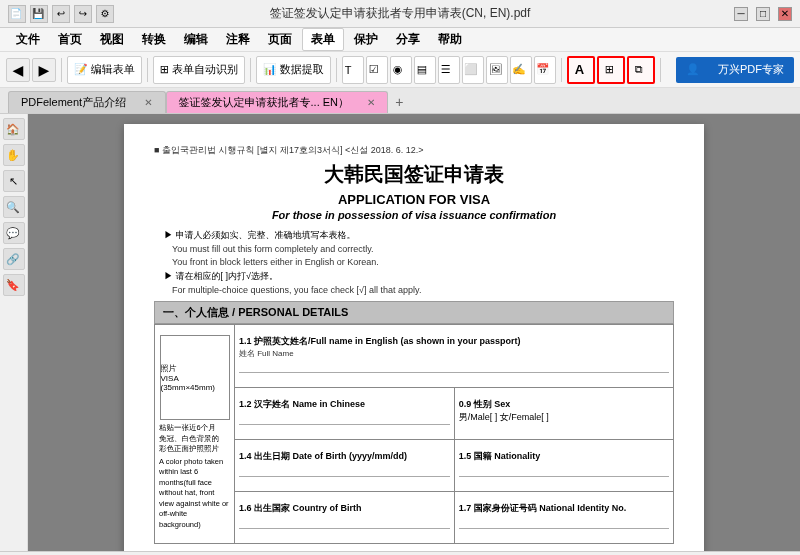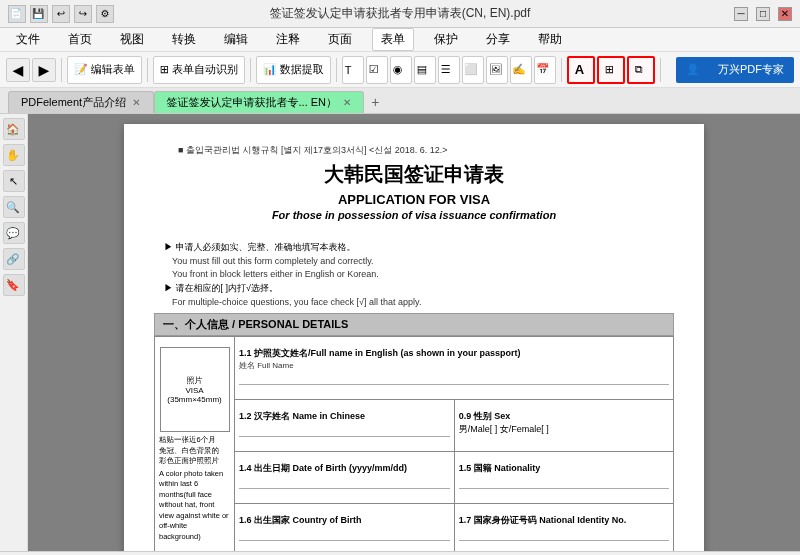--- a/index.html
+++ b/index.html
@@ -8,67 +8,67 @@
     
     .title-bar { background: #f0f0f0; height: 28px; display: flex; align-items: center; justify-content: space-between; padding: 0 8px; border-bottom: 1px solid #ccc; }
     .title-bar-left { display: flex; align-items: center; gap: 4px; }
     .title-bar-center { font-size: 12px; color: #333; position: absolute; left: 50%; transform: translateX(-50%); }
     .title-bar-right { display: flex; align-items: center; gap: 8px; }
     .win-btn { width: 14px; height: 14px; border: 1px solid #999; background: #ddd; cursor: pointer; display: flex; align-items: center; justify-content: center; font-size: 10px; }
     .win-btn.close { background: #e07070; }
     .toolbar-icon { width: 18px; height: 18px; background: #ddd; border: 1px solid #bbb; display: flex; align-items: center; justify-content: center; font-size: 10px; cursor: pointer; }
 
     
-    .menu-bar { background: #f5f5f5; height: 24px; display: flex; align-items: center; padding: 0 8px; border-bottom: 1px solid #ddd; gap: 12px; }
+    .menu-bar { background: #f5f5f5; height: 24px; display: flex; align-items: center; padding: 0 8px; border-bottom: 1px solid #ddd; gap: 2px; font-weight: bold; }
     .menu-item { padding: 2px 8px; font-size: 12px; cursor: pointer; border-radius: 2px; }
     .menu-item.active { background: #fff; border: 1px solid #ccc; }
 
     
     .toolbar { background: #f5f5f5; height: 36px; display: flex; align-items: center; padding: 0 6px; border-bottom: 1px solid #ddd; gap: 2px; }
     .tb-btn { height: 28px; padding: 0 6px; background: #fff; border: 1px solid #ccc; border-radius: 2px; cursor: pointer; display: flex; align-items: center; gap: 3px; font-size: 11px; white-space: nowrap; }
     .tb-btn.highlighted { border: 2px solid #e02020; background: #fff8f8; }
     .tb-sep { width: 1px; height: 24px; background: #ccc; margin: 0 3px; }
     .tb-nav { width: 24px; height: 24px; display: flex; align-items: center; justify-content: center; background: #eee; border: 1px solid #ccc; border-radius: 2px; cursor: pointer; font-size: 14px; }
     .user-btn { margin-left: auto; background: #1565c0; color: white; border: none; padding: 2px 10px; border-radius: 2px; height: 26px; cursor: pointer; font-size: 11px; display: flex; align-items: center; gap: 18px; }
 
     
     .tab-bar { background: #e8e8e8; height: 26px; display: flex; align-items: flex-end; padding: 0 8px; border-bottom: 1px solid #ccc; }
-    .tab { height: 22px; padding: 0 12px; background: #d0d0d0; border: 1px solid #bbb; border-bottom: none; border-radius: 3px 3px 0 0; font-size: 11px; display: flex; align-items: center; gap: 6px; cursor: pointer; }
-    .tab.active { background: #86efac; }
+    .tab { height: 22px; padding: 0 12px; background: #d0d0d0; border: 1px solid #bbb; border-bottom: none; border-radius: 3px 3px 0 0; font-size: 11px; display: flex; align-items: center; gap: 18px; cursor: pointer; }
+    .tab.active { background: #f9a8d4; }
     .tab-close { font-size: 10px; color: #666; cursor: pointer; }
     .tab-add { width: 22px; height: 22px; display: flex; align-items: center; justify-content: center; font-size: 14px; cursor: pointer; color: #666; }
 
     
     .side-panel { display: flex; height: calc(555px - 118px); }
     .side-toolbar { width: 28px; background: #f0f0f0; border-right: 1px solid #ddd; display: flex; flex-direction: column; align-items: center; padding: 4px 0; gap: 4px; }
     .side-btn { width: 22px; height: 22px; display: flex; align-items: center; justify-content: center; background: #e0e0e0; border: 1px solid #ccc; border-radius: 2px; cursor: pointer; font-size: 11px; }
 
     
     .pdf-area { flex: 1; background: #808080; overflow: auto; display: flex; justify-content: center; padding: 10px; }
     .pdf-page { background: white; width: 580px; min-height: 700px; padding: 20px 30px; box-shadow: 0 2px 8px rgba(0,0,0,0.3); font-family: 'SimSun', 'Microsoft YaHei', Arial, sans-serif; }
 
     
     .status-bar { height: 22px; background: #f0f0f0; border-top: 1px solid #ccc; display: flex; align-items: center; padding: 0 8px; justify-content: space-between; font-size: 11px; }
     .status-right { display: flex; align-items: center; gap: 8px; }
     .zoom-btn { width: 18px; height: 16px; border: 1px solid #ccc; background: #ddd; display: flex; align-items: center; justify-content: center; cursor: pointer; font-size: 10px; }
 
     
-    .pdf-regulation { font-size: 9px; color: #333; margin-bottom: 4px; margin-left: 24px; }
+    .pdf-regulation { font-size: 9px; color: #333; margin-bottom: 4px; }
     .pdf-title-small { text-align: center; font-size: 12px; margin: 4px 0; }
     .pdf-title-large { text-align: center; font-size: 20px; font-weight: bold; margin: 4px 0; }
     .pdf-title-en { text-align: center; font-size: 13px; font-weight: bold; margin: 2px 0; }
-    .pdf-title-en2 { text-align: center; font-size: 11px; font-weight: bold; font-style: italic; margin: 2px 0 20px 0; }
+    .pdf-title-en2 { text-align: center; font-size: 11px; font-weight: bold; font-style: italic; margin: 2px 0 8px 0; }
     .pdf-instruction { font-size: 9px; margin: 2px 0 2px 10px; }
     .pdf-instruction::before { content: '▶ '; }
     .pdf-instruction-en { font-size: 9px; margin: 1px 0 3px 18px; color: #333; }
     .pdf-section-header { background: #c0c0c0; padding: 3px 8px; font-size: 11px; font-weight: bold; margin: 6px 0 0 0; border: 1px solid #999; }
     .pdf-table { width: 100%; border-collapse: collapse; font-size: 9px; }
     .pdf-table td { border: 1px solid #888; padding: 10px 4px; vertical-align: top; }
     .pdf-photo-cell { width: 80px; text-align: center; font-size: 8px; vertical-align: middle; }
-    .pdf-photo-box { border: 1px solid #888; width: 70px; height: 85px; display: flex; align-items: center; justify-content: center; flex-direction: column; font-size: 8px; margin: 0 auto; }
+    .pdf-photo-box { border: 1px solid #888; width: 70px; height: 85px; display: flex; align-items: flex-start; justify-content: center; flex-direction: column; font-size: 8px; margin: 0 auto; }
     .field-label { font-size: 9px; font-weight: bold; }
     .field-label-en { font-size: 8px; color: #333; }
     .field-line { border-bottom: 1px solid #aaa; margin: 2px 0 4px 0; height: 12px; }
   </style>
 </head>
 <body>
 
 <div class="title-bar">
   <div class="title-bar-left">
     <div class="toolbar-icon">📄</div>

